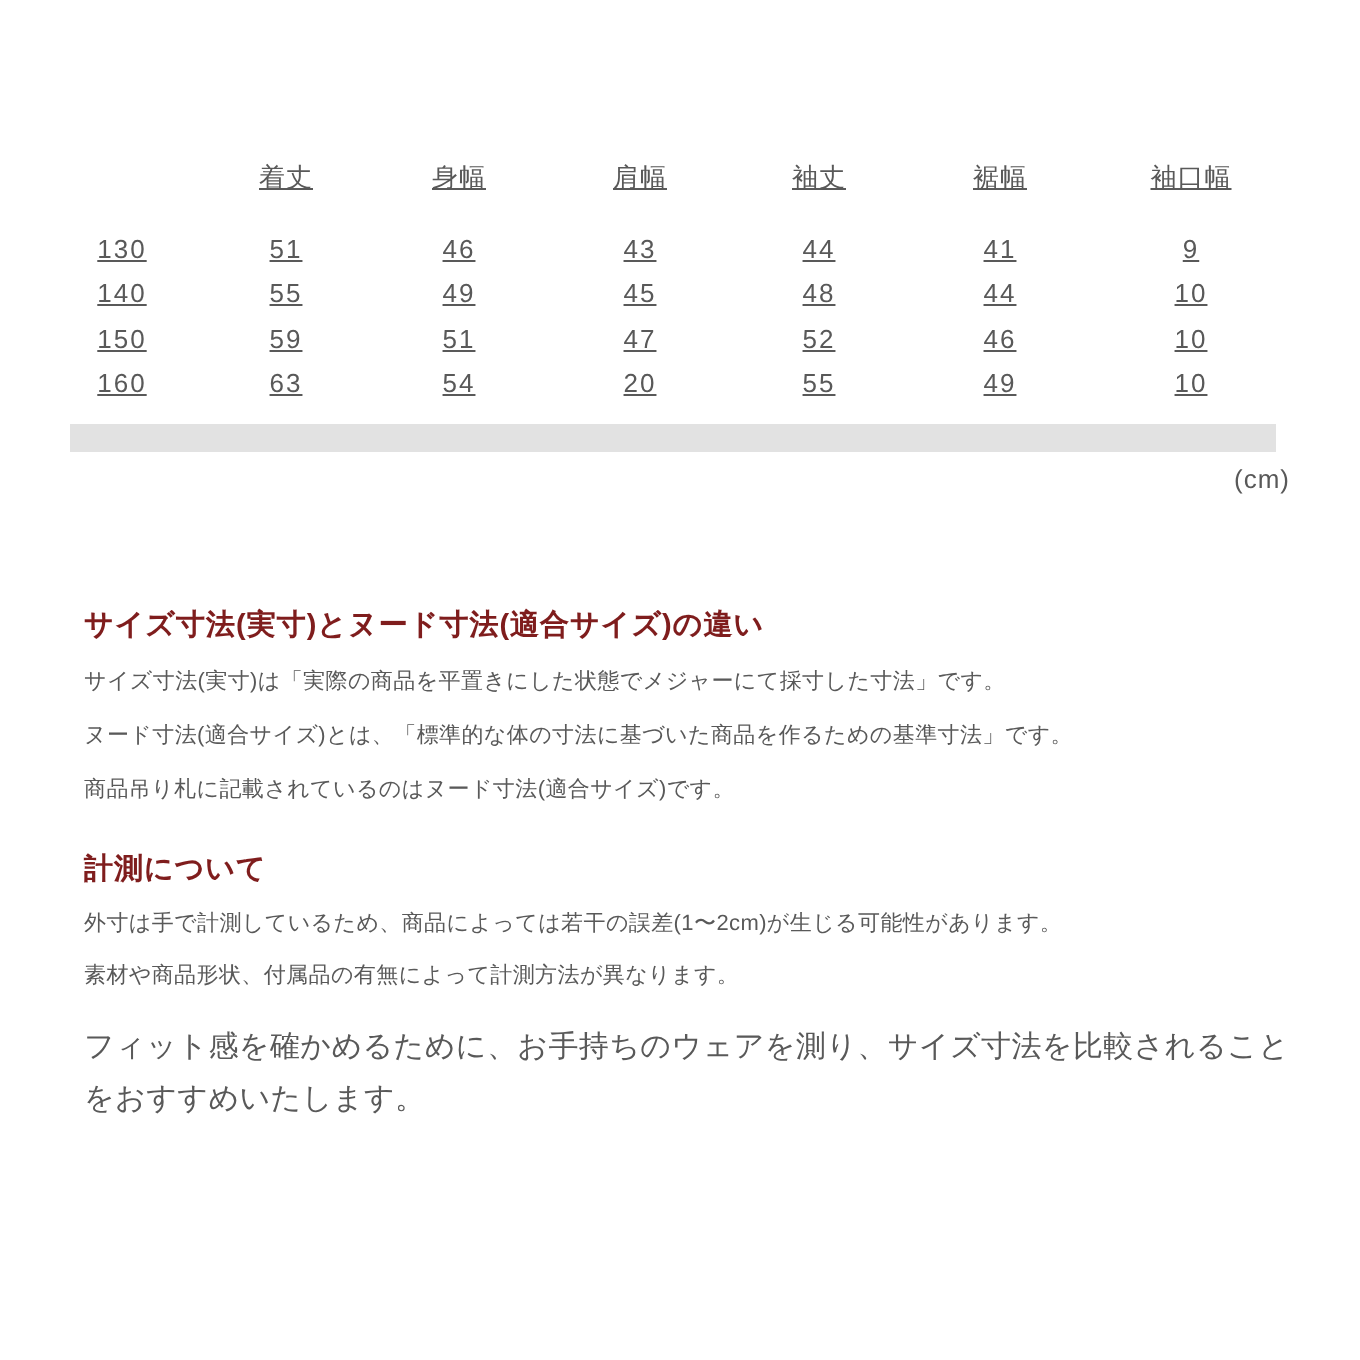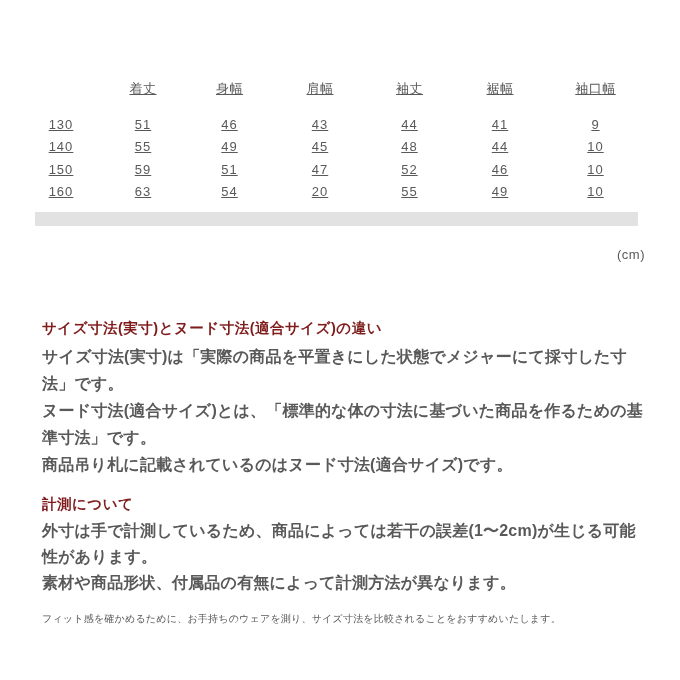--- a/index.html
+++ b/index.html
@@ -35,50 +35,49 @@
   
   .scrollbar {
     margin: 9px 0 0 35px;
     width: 603px;
     height: 14px;
     background: #e2e2e2;
   }
 
   
   .unit {
-    margin-top: 21px;
+    margin-top: 6px;
     padding-right: 35px;
     text-align: right;
     font-size: 13px;
     letter-spacing: 0.5px;
   }
 
   
   .text-block { padding: 0 30px 0 42px; }
   .sec-1 { margin-top: 57px; }
   .sec-2 { margin-top: 17px; }
   .sec-heading {
     font-size: 14.5px;
     font-weight: bold;
     color: #7f1d1d;
     letter-spacing: 0.5px;
     line-height: 18px;
   }
   .sec-lines { margin-top: 6px; }
   .sec-line {
-    font-size: 16px;
+    font-size: 11px;
     line-height: 27px;
     letter-spacing: 0.2px;
-    font-weight: bold;
   }
   .sec-2 .sec-lines { margin-top: 5px; }
   .sec-2 .sec-line { line-height: 26px; }
   .sec-note {
     margin-top: 10px;
-    font-size: 10px;
+    font-size: 15px;
     line-height: 26px;
     letter-spacing: 0.2px;
   }
 </style>
 </head>
 <body>
 
 <div class="page">
 
   <div class="size-table">

